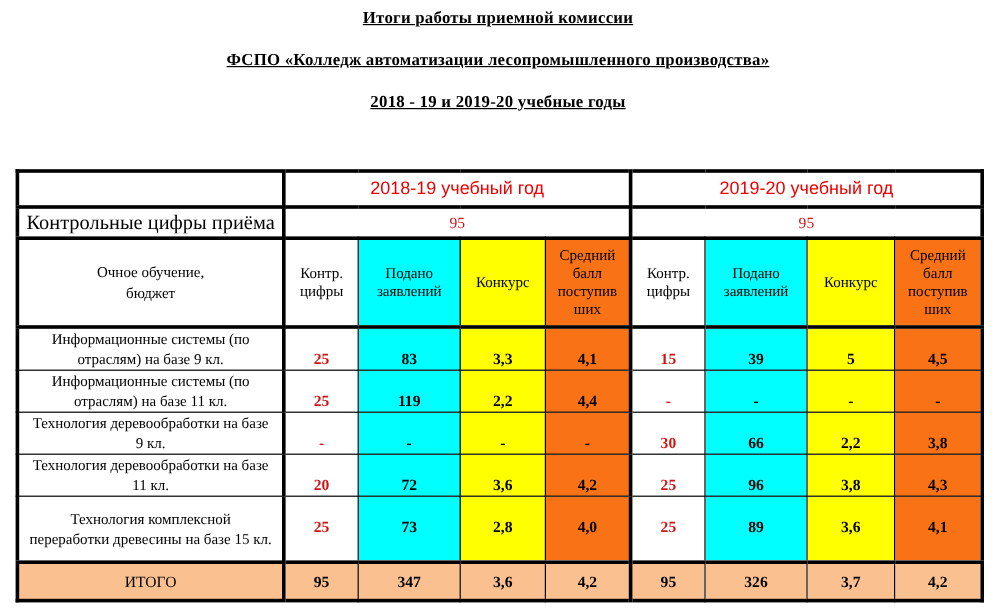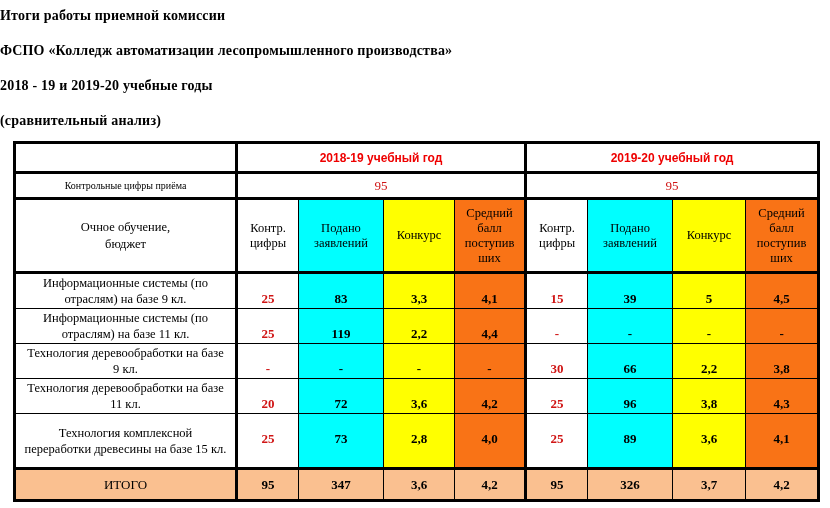--- a/index.html
+++ b/index.html
@@ -10,21 +10,23 @@
     height: 508px;
     font-family: "Liberation Serif", serif;
     position: relative;
     overflow: hidden;
   }
   .titles {
     position: absolute;
     top: 6px;
     left: 0;
     width: 830px;
+    text-align: center;
     color: #000000;
+    text-decoration: underline;
   }
   .title-line {
     font-size: 14px;
     font-weight: bold;
     line-height: 20px;
     margin-bottom: 15px;
     letter-spacing: 0.2px;
   }
   table.main {
     position: absolute;
@@ -51,25 +53,25 @@
   
   tr.r-year   { height: 30px; }
   tr.r-ctrl   { height: 26px; }
   tr.r-cols   { height: 74px; }
   tr.r-data   { height: 35px; }
   tr.r-data3  { height: 55px; }
   tr.r-total  { height: 32px; margin-left: 12px; }
 
   .year-head {
     font-family: "Liberation Sans", sans-serif;
-    font-weight: bold;
-    font-size: 12px;
+    font-weight: normal;
+    font-size: 15px;
     color: #ee0000;
   }
-  .ctrl-label { font-size: 10px; margin-top: 32px; }
+  .ctrl-label { font-size: 17px; margin-top: 32px; }
   .ctrl-val { color: #d01515; font-size: 13px; }
 
   .col-head { line-height: 15px; padding: 2px 2px; }
   .bg-cyan   { background: #00ffff; }
   .bg-yellow { background: #ffff00; }
   .bg-green  { background: #f97316; margin-top: 39px; }
   .bg-peach  { background: #fac090; }
 
   .lbl { line-height: 16px; padding: 1px 8px; }
   .section-lbl { line-height: 17px; }
@@ -85,21 +87,20 @@
   tr.r-total td { font-weight: bold; font-size: 13px; }
   tr.r-total td.total-lbl { font-weight: normal; }
 </style>
 </head>
 <body>
 
 <div class="titles">
   <div class="title-line">Итоги работы приемной комиссии</div>
   <div class="title-line">ФСПО «Колледж автоматизации лесопромышленного производства»</div>
   <div class="title-line">2018 - 19 и  2019-20 учебные годы</div>
-  <div class="title-line">(сравнительный анализ)</div>
 </div>
 
 <table class="main">
   <colgroup>
     <col style="width:222px">
     <col style="width:62px">
       <col style="width:85px">
       <col style="width:71px">
       <col style="width:71px">
     <col style="width:62px">

